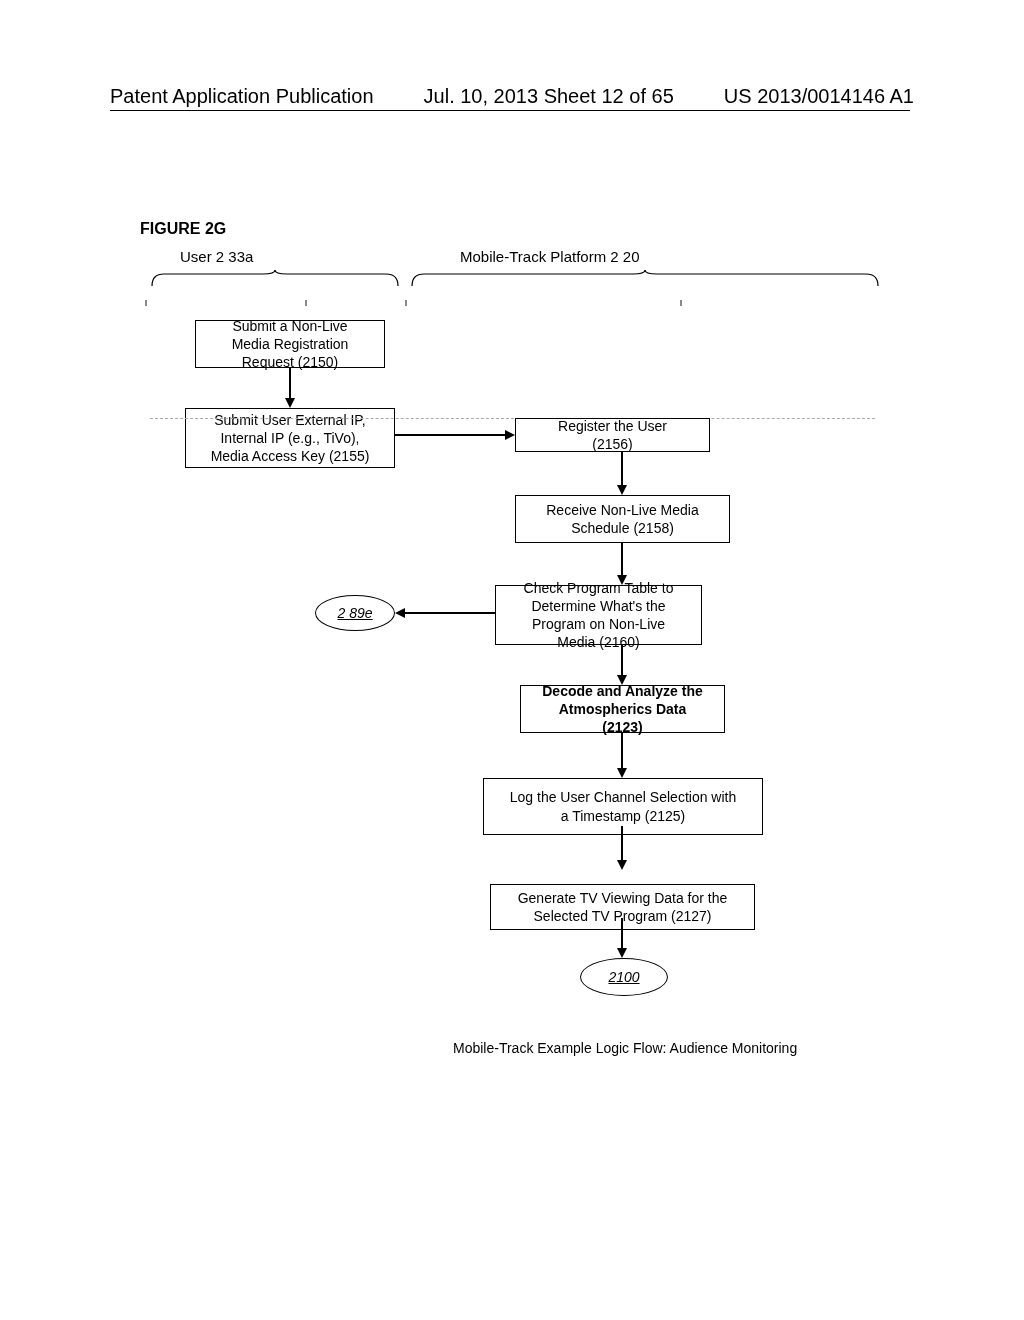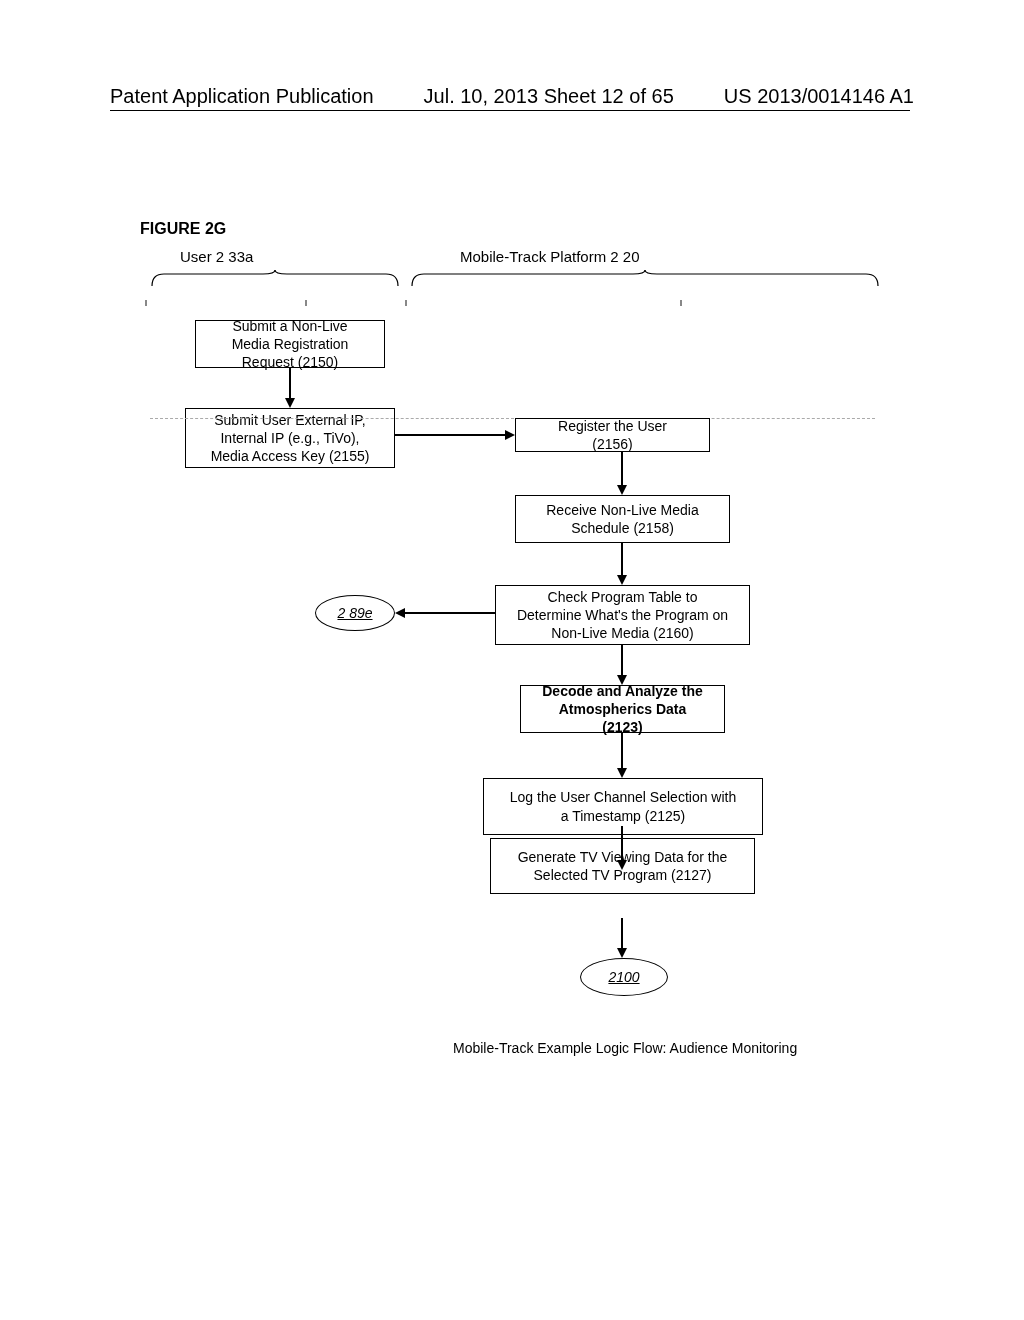--- a/index.html
+++ b/index.html
@@ -138,24 +138,24 @@
 <div class="tick" style="left:405px; top:300px;"></div>
 <div class="tick" style="left:680px; top:300px;"></div>
 
 <div class="box" style="left:195px; top:320px; width:190px; height:48px;">Submit a Non-Live Media Registration Request (2150)</div>
 <div class="box" style="left:185px; top:408px; width:210px; height:60px;">Submit User External IP, Internal IP (e.g., TiVo), Media Access Key (2155)</div>
 
 <div class="dashed" style="left:150px; top:418px; width:725px;"></div>
 
 <div class="box" style="left:515px; top:418px; width:195px; height:34px;">Register the User (2156)</div>
 <div class="box" style="left:515px; top:495px; width:215px; height:48px;">Receive Non-Live Media Schedule (2158)</div>
-<div class="box" style="left:495px; top:585px; width:255px; height:60px;">Check Program Table to Determine What's the Program on Non-Live Media (2160)</div>
+<div class="box" style="left:495px; top:585px; width:207px; height:60px;">Check Program Table to Determine What's the Program on Non-Live Media (2160)</div>
 <div class="box" style="left:520px; top:685px; width:205px; height:48px;font-weight:bold;">Decode and Analyze the Atmospherics Data (2123)</div>
 <div class="box" style="left:483px; top:778px; width:280px; height:57px;">Log the User Channel Selection with a Timestamp  (2125)</div>
-<div class="box" style="left:490px; top:838px; width:265px; height:56px;">Generate TV Viewing Data for the Selected TV Program (2127)</div>
+<div class="box" style="left:490px; top:884px; width:265px; height:46px;">Generate TV Viewing Data for the Selected TV Program (2127)</div>
 
 <div class="ellipse" style="left:315px; top:595px; width:80px; height:36px;">2 89e</div>
 <div class="ellipse" style="left:580px; top:958px; width:88px; height:38px;">2100</div>
 
 <div class="arrow-line" style="left:289px; top:368px; width:2px; height:30px;"></div>
 <div class="arrow-head down" style="left:285px; top:398px;"></div>
 
 <div class="arrow-line" style="left:395px; top:434px; width:110px; height:2px;"></div>
 <div class="arrow-head right" style="left:505px; top:430px;"></div>
 

